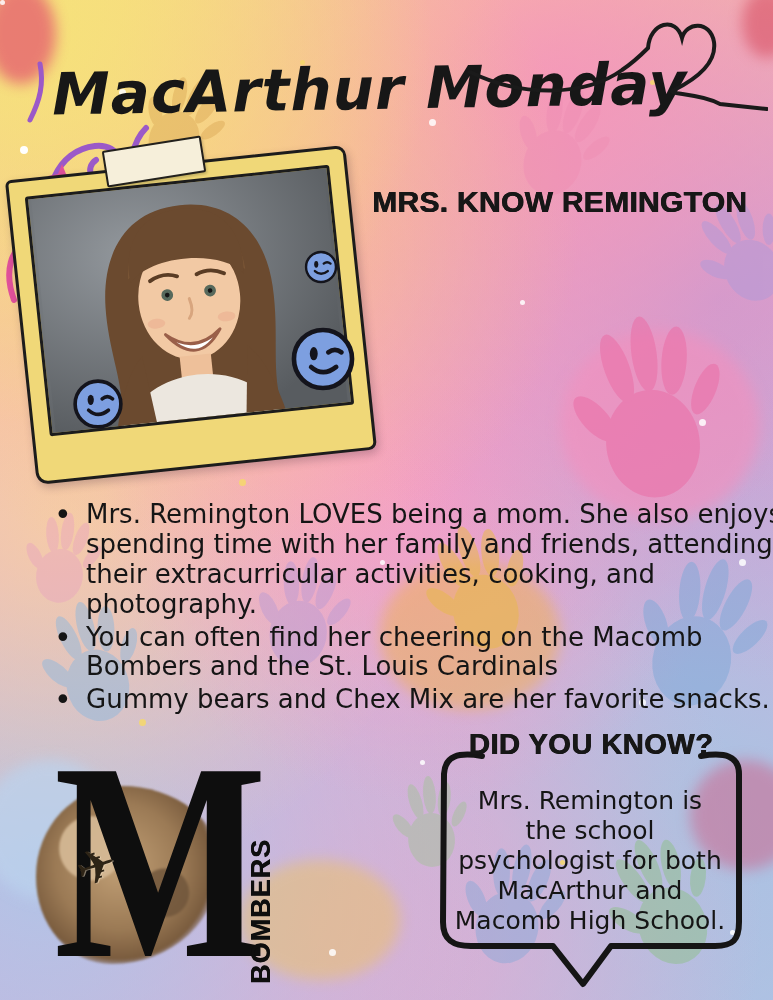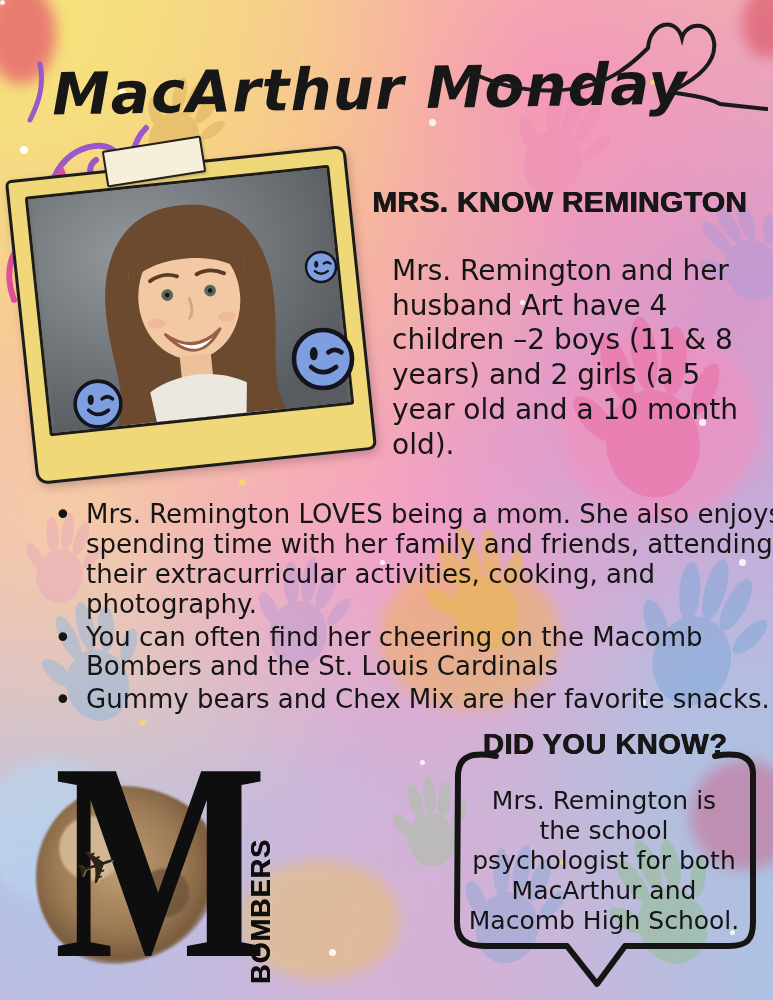--- a/index.html
+++ b/index.html
@@ -64,21 +64,21 @@
     text-shadow:.7px 0 0 currentColor, 0 .4px 0 currentColor;
     font-family:"Liberation Sans","DejaVu Sans",sans-serif;
   }
   .hand-text{font-family:cursive,"DejaVu Sans",sans-serif;color:#151515;}
   .intro{position:absolute;left:392px;top:226px;width:376px;font-size:28px;line-height:1.24;}
   .facts{position:absolute;left:46px;top:500px;width:706px;margin:0;padding:0 0 0 40px;
     font-size:26px;line-height:1.15;list-style:none;}
   .facts li{position:relative;margin:0 0 3px 0;}
   .facts li::before{content:"•";position:absolute;left:-32px;top:-2px;font-size:30px;}
   
-  .dyk{position:absolute;left:444px;top:728px;width:322px;height:268px;}
+  .dyk{position:absolute;left:430px;top:728px;width:322px;height:268px;}
   .dyk-heading{
     position:absolute;left:0;top:0;width:100%;text-align:center;
     font-size:29px;font-weight:bold;letter-spacing:.5px;
     text-shadow:.7px 0 0 currentColor, 0 .4px 0 currentColor;
     font-family:"Liberation Sans","DejaVu Sans",sans-serif;z-index:2;
   }
   .dyk-bubble{position:absolute;left:0;top:12px;}
   .dyk-text{position:absolute;left:24px;top:58px;width:272px;text-align:center;
     font-size:25px;line-height:1.2;z-index:2;}
   
@@ -210,21 +210,20 @@
     <path d="M32 62 q 18 16 38 0" stroke="#14141c" stroke-width="7" fill="none" stroke-linecap="round"></path>
   </svg>
   <svg class="smiley" style="left:72px;top:378px" width="52" height="52" viewBox="0 0 100 100" aria-hidden="true">
     <circle cx="50" cy="50" r="44" fill="#7d9fe0" stroke="#14141c" stroke-width="7"></circle>
     <ellipse cx="36" cy="42" rx="6" ry="10" fill="#14141c"></ellipse>
     <path d="M58 40 q 10 -8 20 0" stroke="#14141c" stroke-width="7" fill="none" stroke-linecap="round"></path>
     <path d="M32 62 q 18 16 38 0" stroke="#14141c" stroke-width="7" fill="none" stroke-linecap="round"></path>
   </svg>
 
   <h2 class="name-title">MRS. KNOW REMINGTON</h2>
-  <p class="intro hand-text">Mrs. Remington and her husband Art have 4 children –2 boys (11 &amp; 8 years) and 2 girls (a 5 year old and a 10 month old).</p>
 
   <ul class="facts hand-text">
     <li>Mrs. Remington LOVES being a mom. She also enjoys spending time with her family and friends, attending their extracurricular activities, cooking, and photography.</li>
     <li>You can often find her cheering on the Macomb Bombers and the St. Louis Cardinals</li>
     <li>Gummy bears and Chex Mix are her favorite snacks.</li>
   </ul>
 
   <div class="dyk">
     <div class="dyk-heading">DID YOU KNOW?</div>
     <svg class="dyk-bubble" width="322" height="252" viewBox="0 0 322 252" aria-hidden="true">

